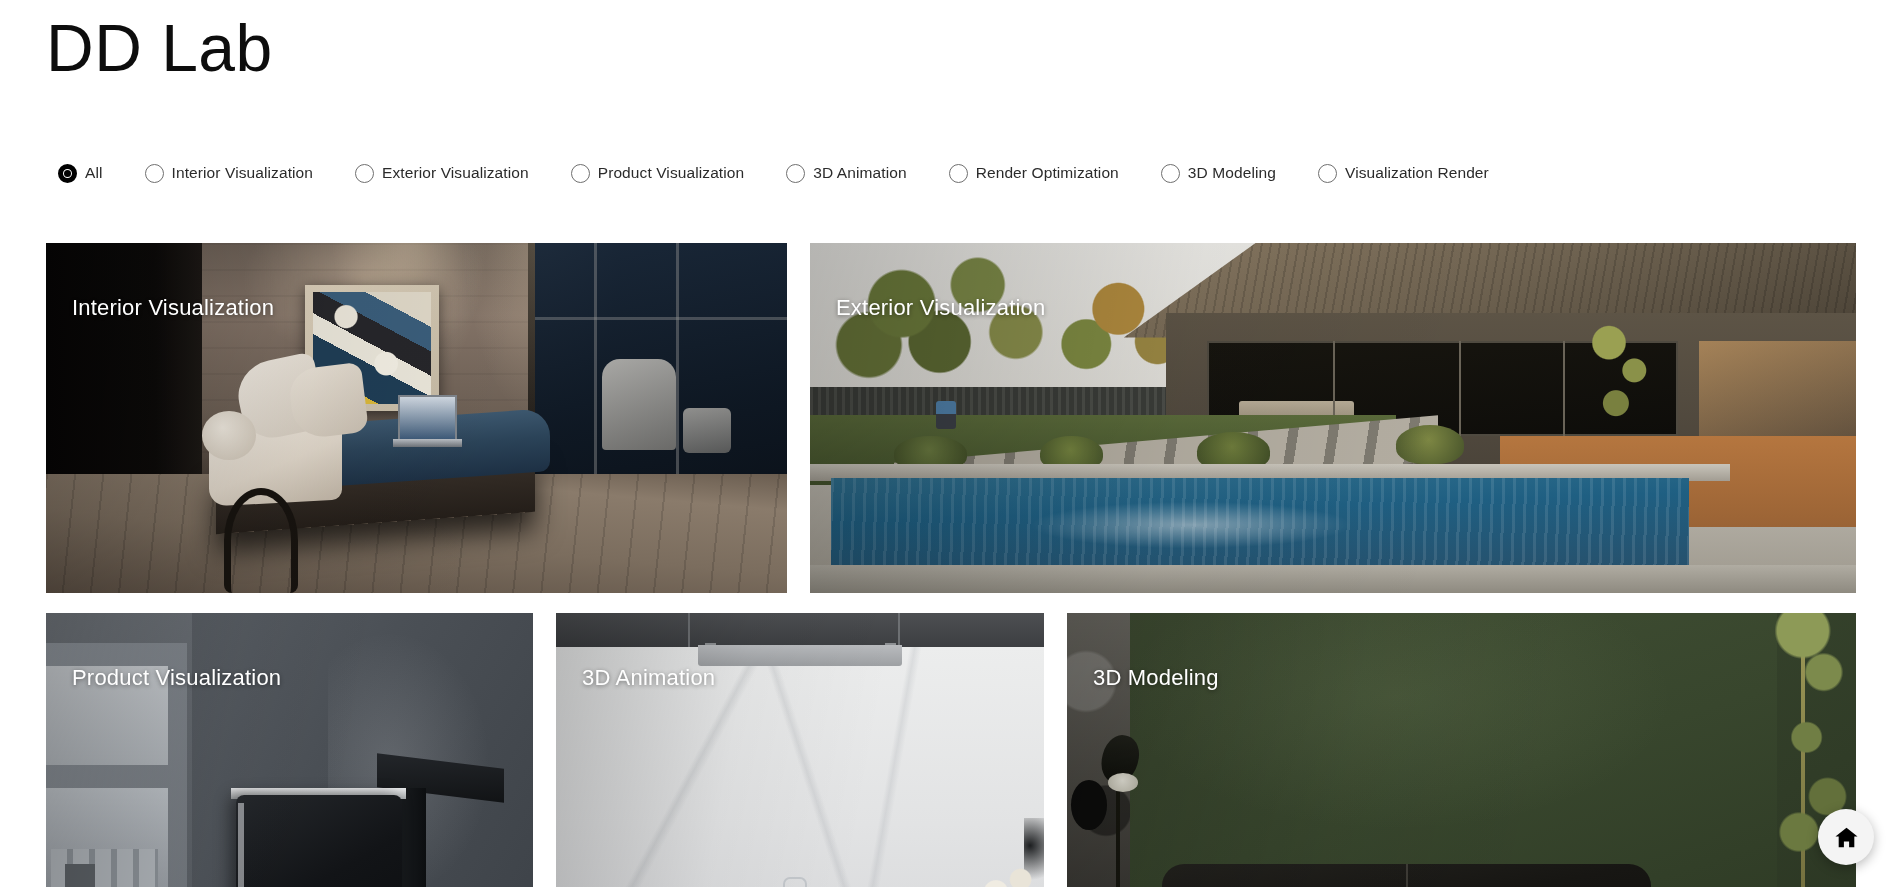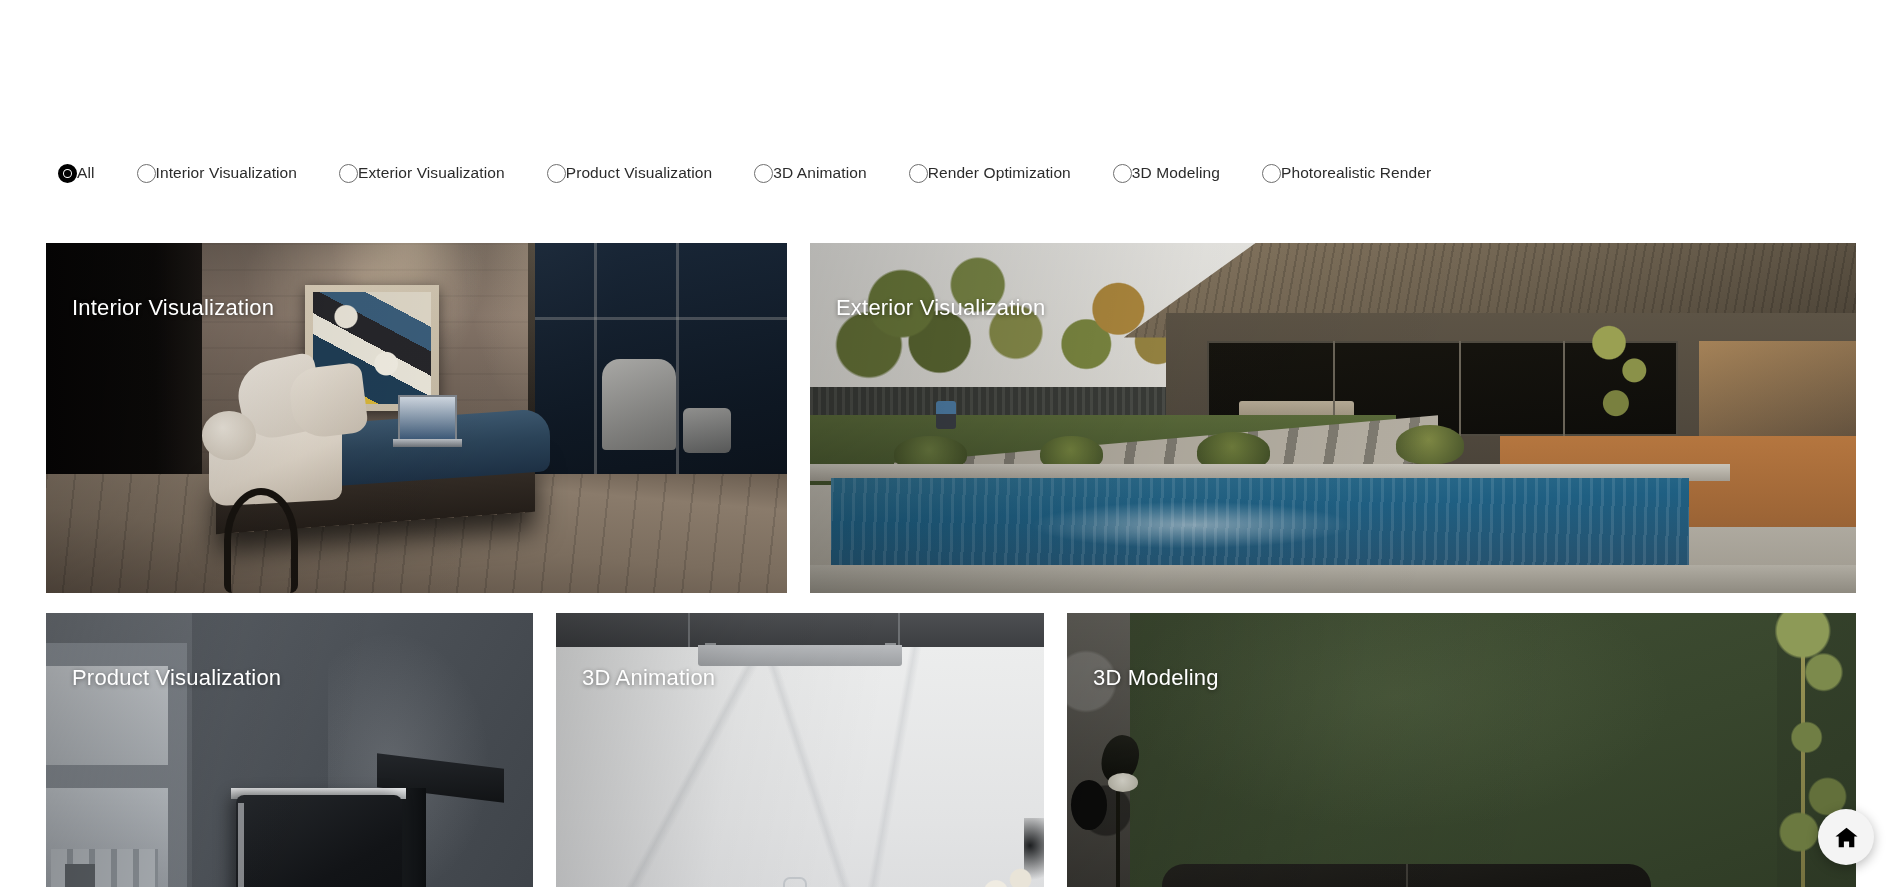--- a/index.html
+++ b/index.html
@@ -70,21 +70,21 @@
     content: "";
     position: absolute;
     left: 50%; top: 50%;
     width: 7px; height: 7px;
     margin: -3.5px 0 0 -3.5px;
     border-radius: 50%;
     background: #000000;
   }
 
   .filter-label {
-    margin-left: 0;
+    margin-left: 8px;
     font-size: 15.5px;
     color: #2b2b2b;
     letter-spacing: 0.1px;
   }
 
   
   .gallery {
     position: absolute;
     left: 46px;
     top: 243px;
@@ -499,20 +499,21 @@
     cursor: pointer;
     z-index: 120;
   }
   .home-fab svg { width: 25px; height: 25px; display: block; }
 </style>
 </head>
 <body>
 
 <div class="page">
 
+  <div class="site-title">DD Lab</div>
 
   <div class="filter-bar">
 
     <div class="filter-item selected">
       <span class="radio"></span>
       <span class="filter-label">All</span>
     </div>
 
     <div class="filter-item">
       <span class="radio"></span>
@@ -539,21 +540,21 @@
       <span class="filter-label">Render Optimization</span>
     </div>
 
     <div class="filter-item">
       <span class="radio"></span>
       <span class="filter-label">3D Modeling</span>
     </div>
 
     <div class="filter-item">
       <span class="radio"></span>
-      <span class="filter-label">Photorealistic Render</span>
+      <span class="filter-label">Visualization Render</span>
     </div>
 
   </div>
 
   <div class="gallery">
 
     <div class="row row-1">
 
       <div class="card card-1">
         <div class="scene s1">

